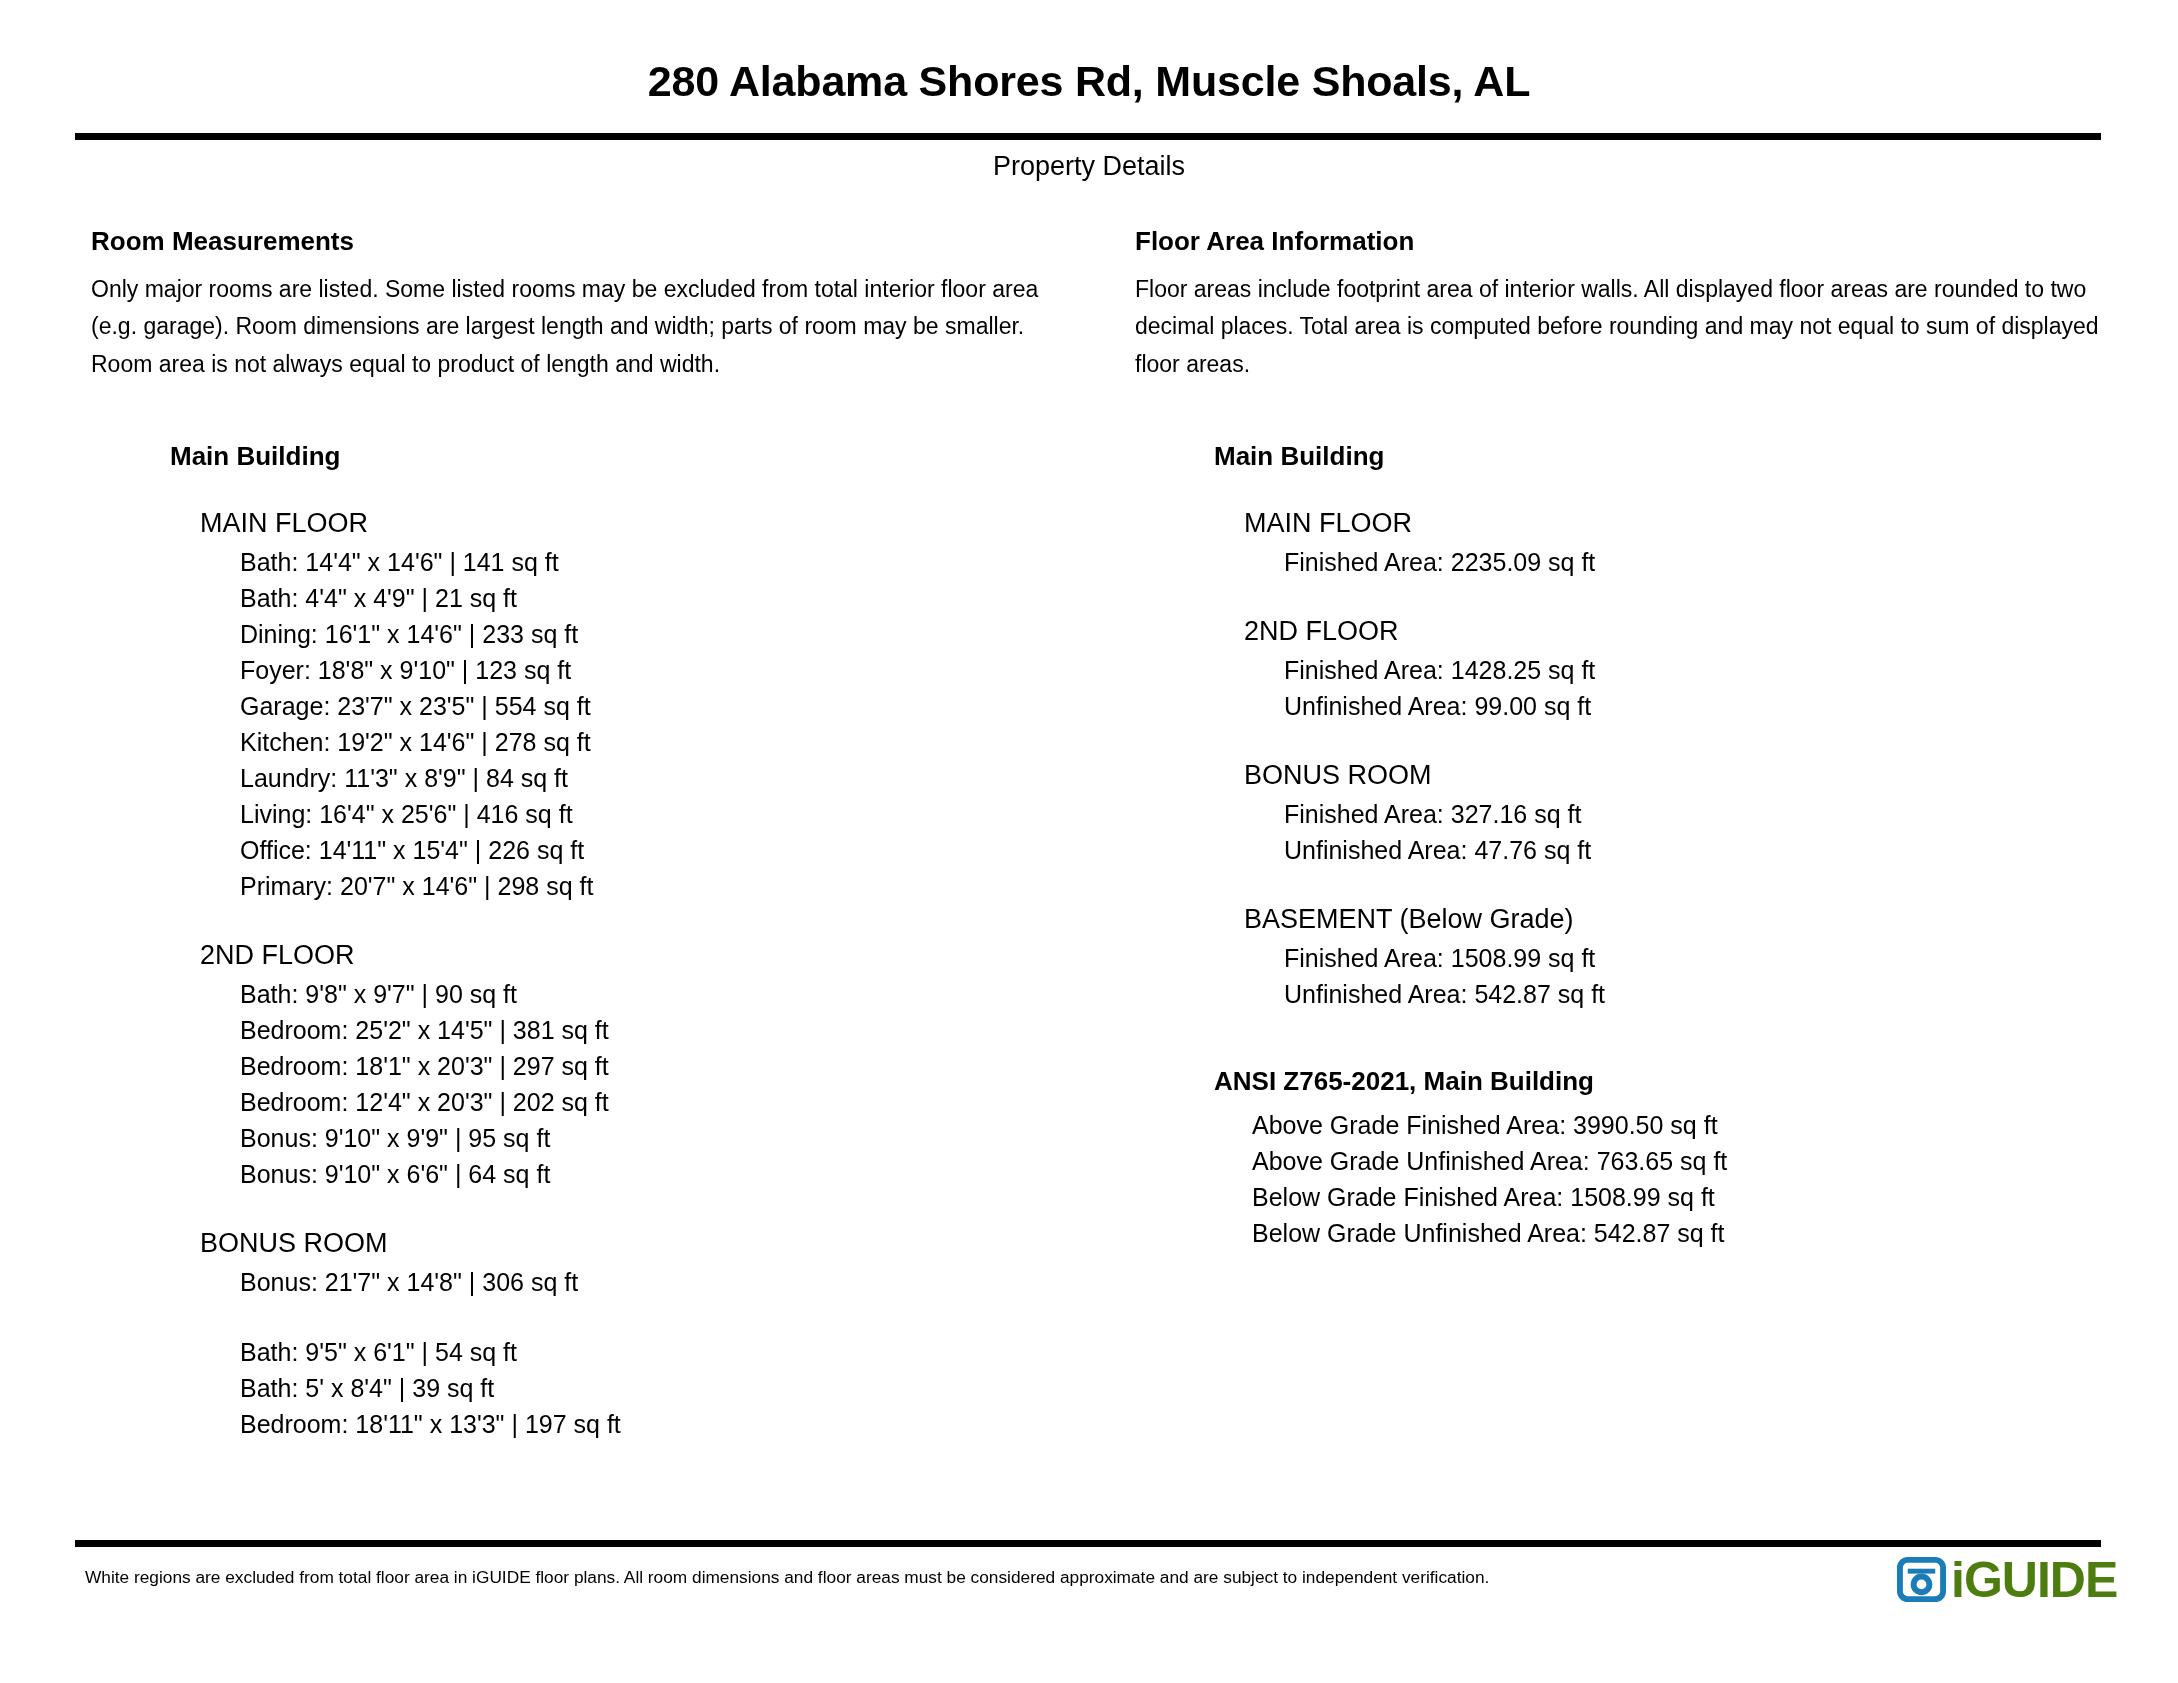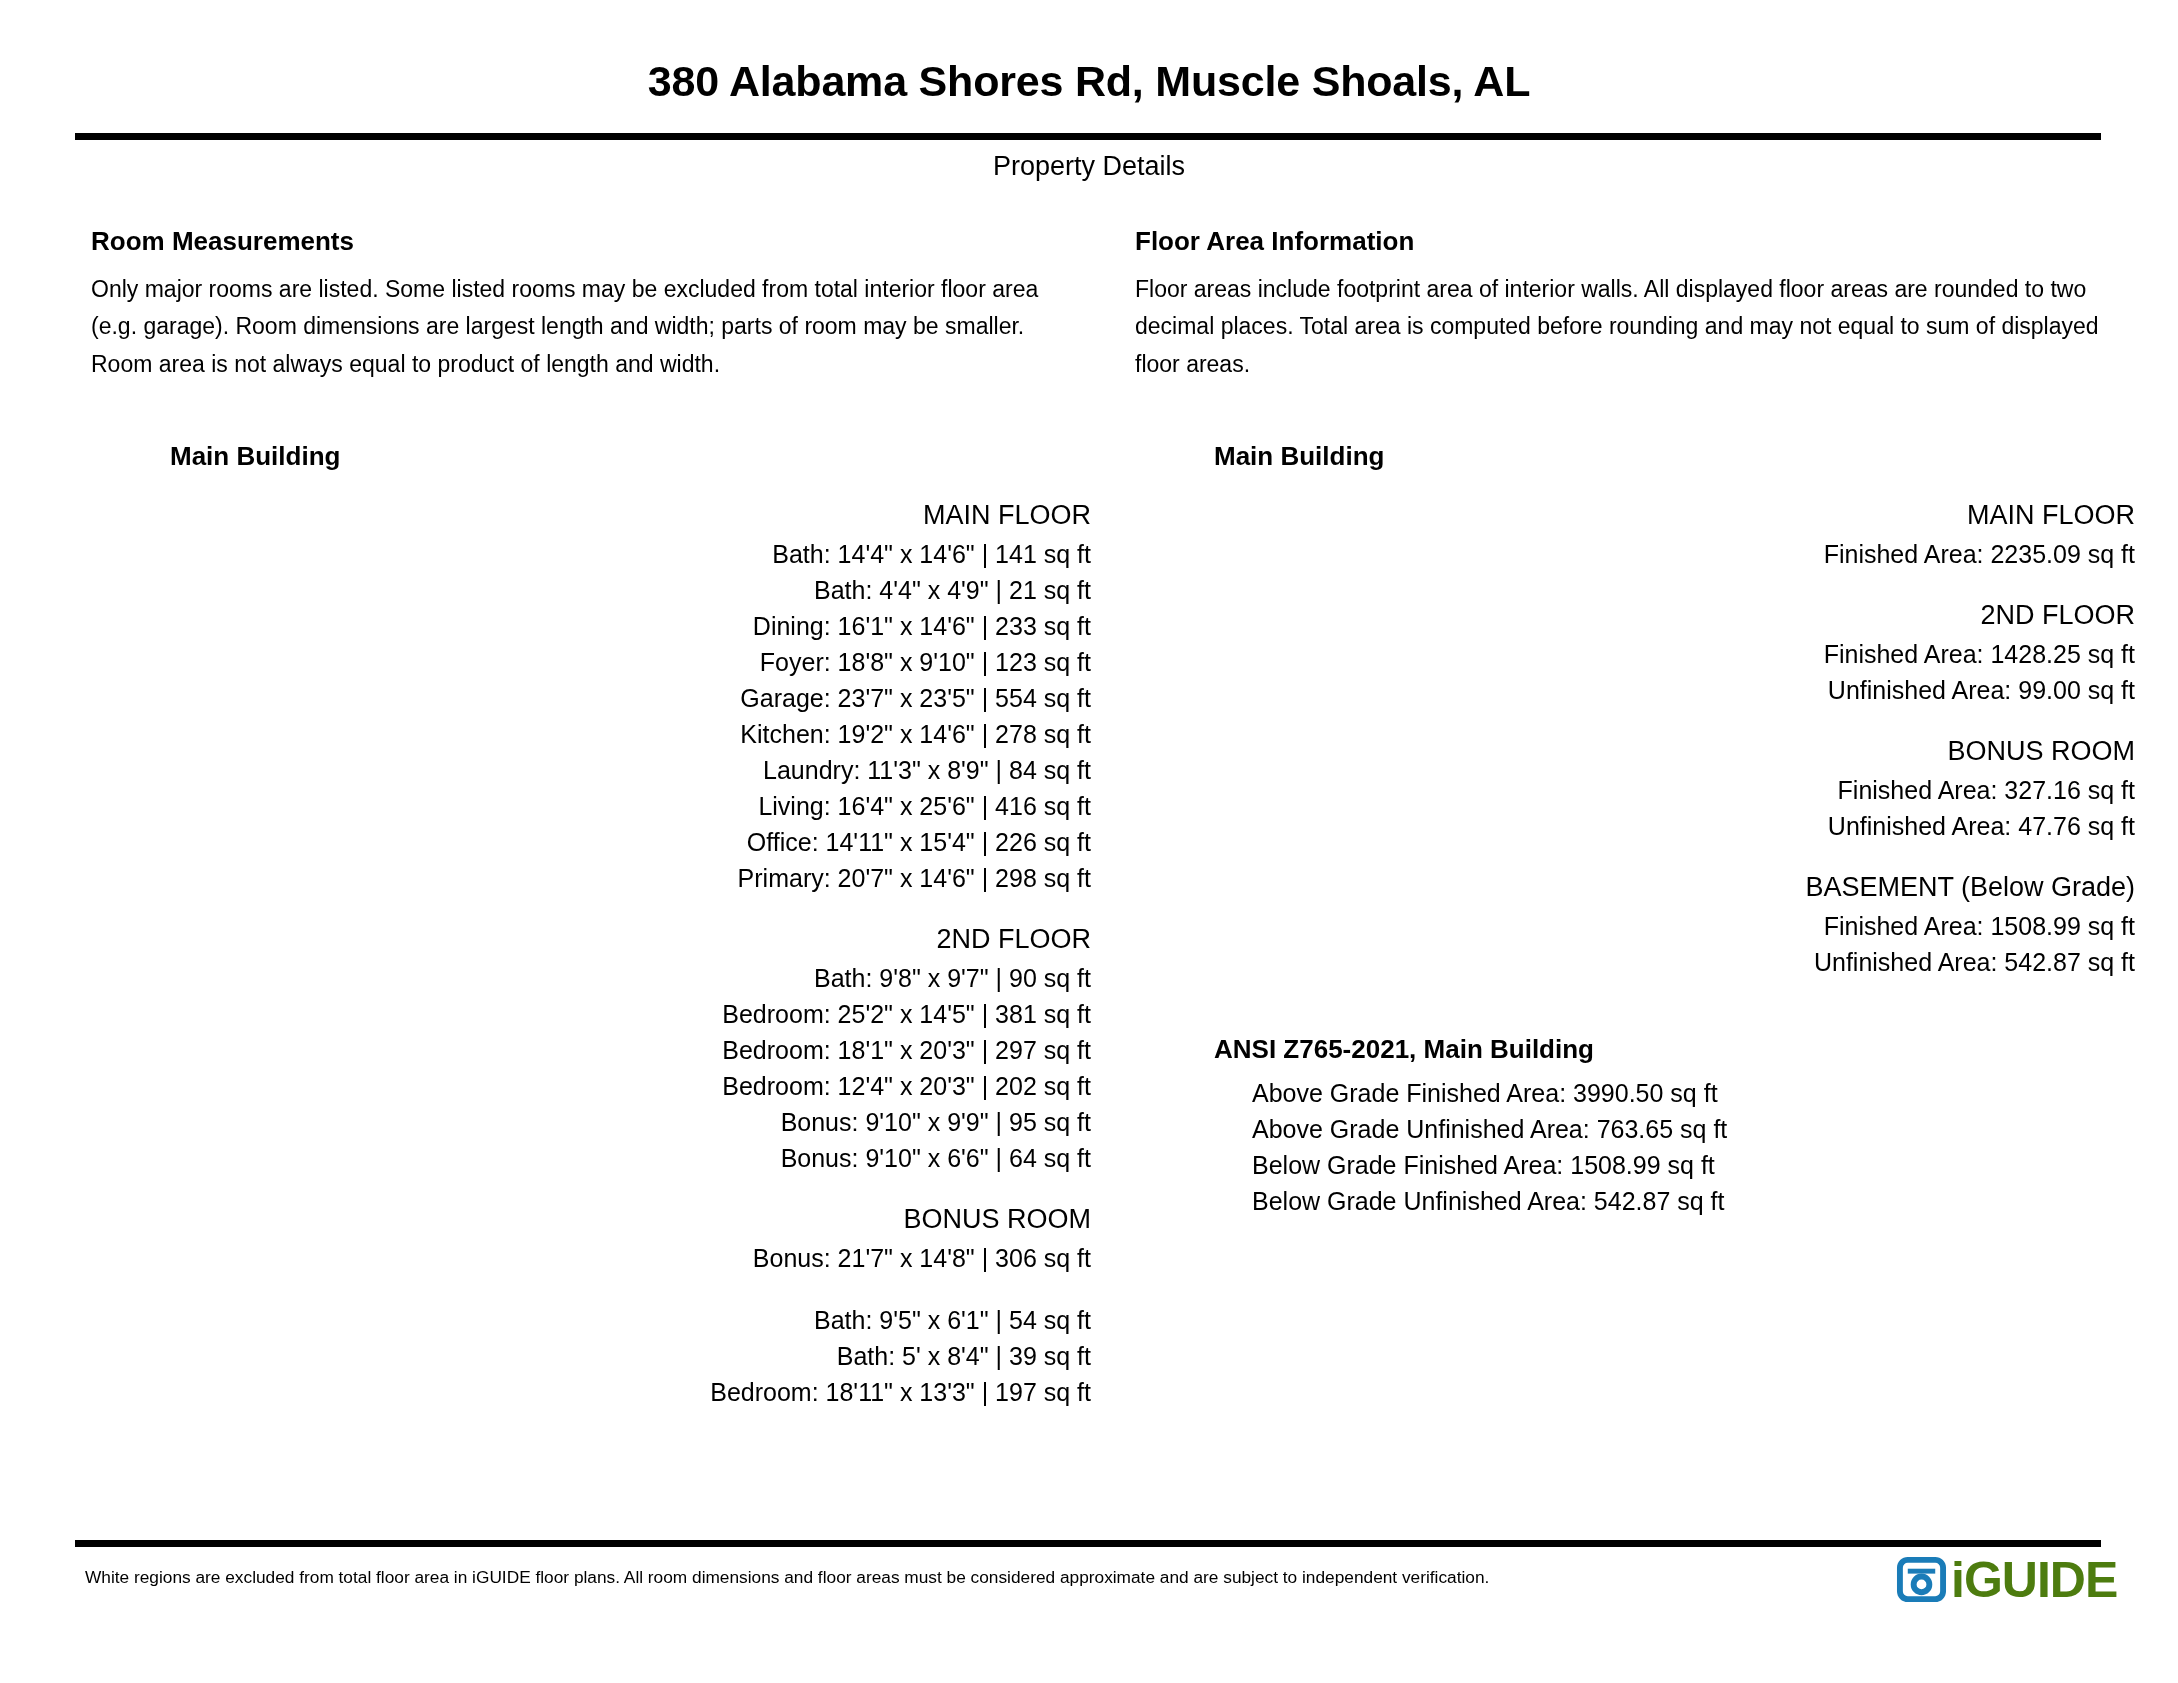--- a/index.html
+++ b/index.html
@@ -80,22 +80,21 @@
     margin-top: 57px;
   }
   .building-name {
     font-size: 26px;
     font-weight: bold;
     margin: 0 0 6px 0;
     padding-left: 79px;
     line-height: 1.25;
   }
   .floor-group {
-    margin-top: 26px;
-    text-align: right;
+    margin-top: 34px;
   }
   .floor-group:first-of-type {
     margin-top: 0;
   }
   .floor-name {
     font-size: 27px;
     font-weight: normal;
     margin: 0 0 2px 0;
     padding-left: 109px;
     line-height: 1.33;
@@ -171,21 +170,21 @@
     letter-spacing: -1px;
     line-height: 1;
     color: #4d7c0f;
   }
 </style>
 </head>
 <body>
 
 <div class="page">
 
-  <div class="doc-title">380 Alabama Shores Rd, Muscle Shoals, AL</div>
+  <div class="doc-title">280 Alabama Shores Rd, Muscle Shoals, AL</div>
   <div class="header-rule"></div>
   <div class="doc-subtitle">Property Details</div>
 
   <div class="column col-left">
     <div class="section-heading">Room Measurements</div>
     <p class="section-note">Only major rooms are listed. Some listed rooms may be excluded from total interior floor area (e.g. garage). Room dimensions are largest length and width; parts of room may be smaller. Room area is not always equal to product of length and width.</p>
 
     <div class="building-block">
       <div class="building-name">Main Building</div>
 

